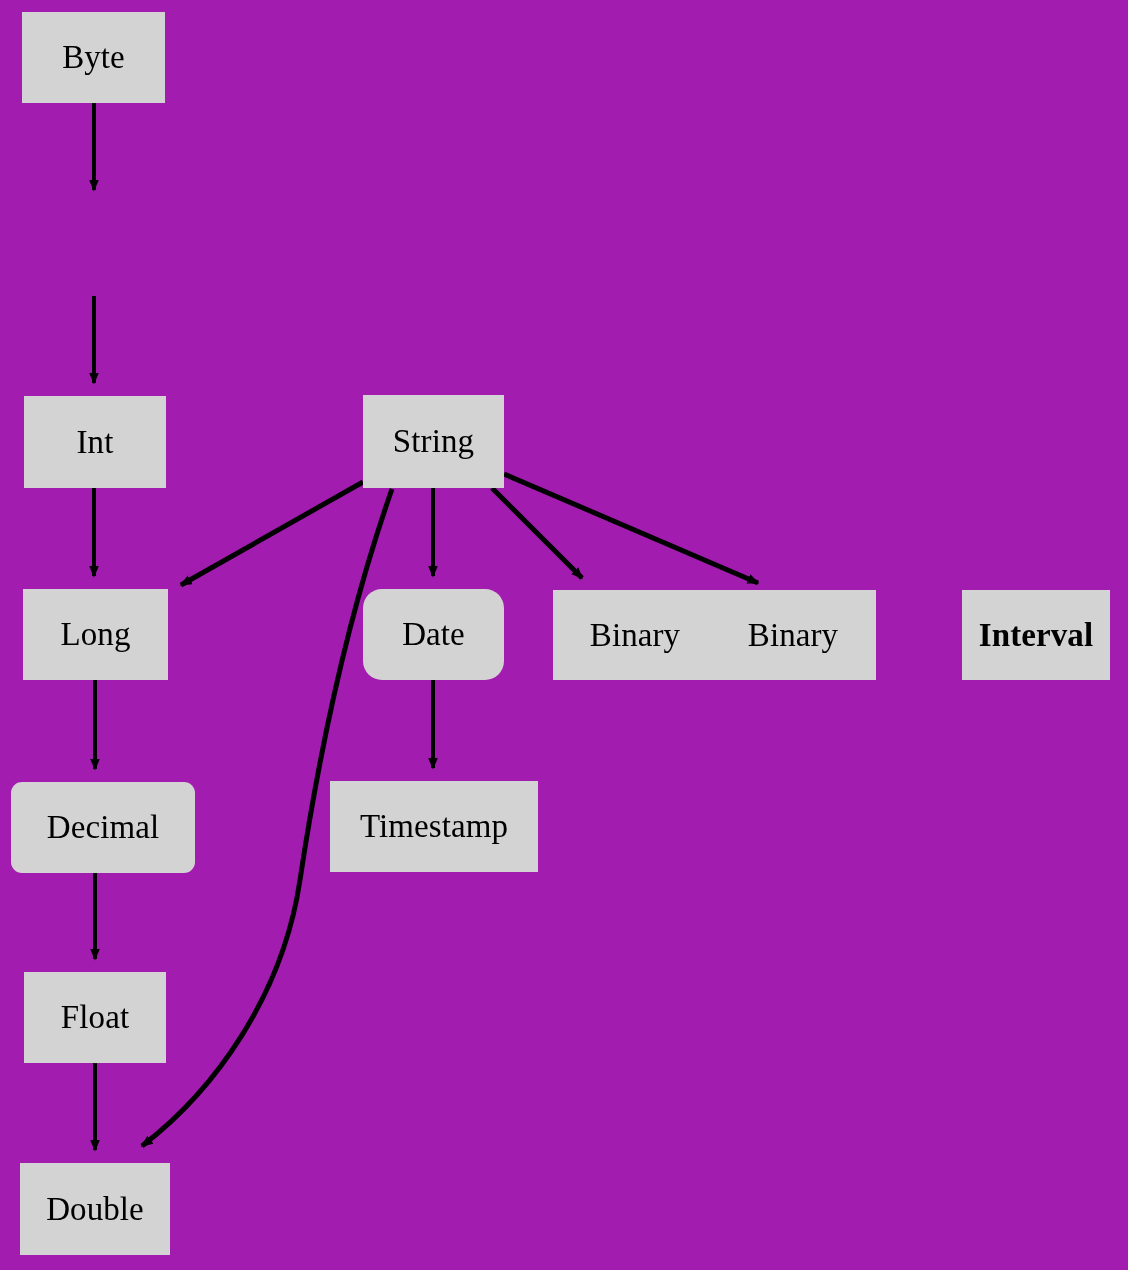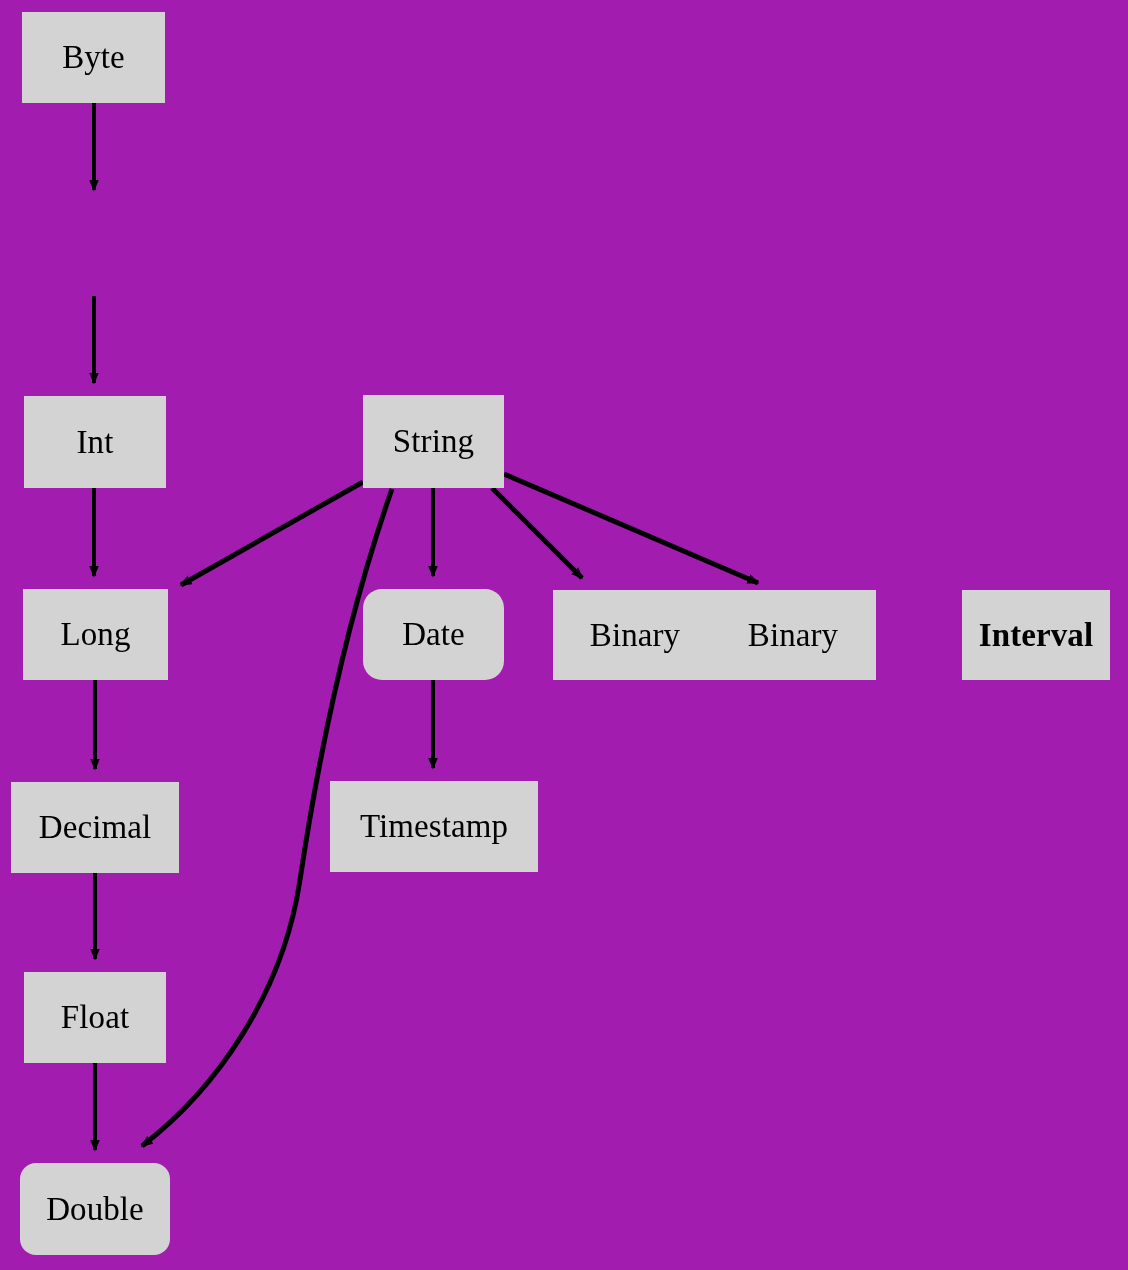--- a/index.html
+++ b/index.html
@@ -99,18 +99,18 @@
   </svg>
 
   <div class="node" style="left:22px;top:12px;width:143px;height:91px;">Byte</div>
   <div class="node" style="left:24px;top:396px;width:142px;height:92px;">Int</div>
   <div class="node" style="left:363px;top:395px;width:141px;height:93px;">String</div>
   <div class="node" style="left:23px;top:589px;width:145px;height:91px;">Long</div>
   <div class="node" style="left:363px;top:589px;width:141px;height:91px;border-radius:19px;">Date</div>
   <div class="node" style="left:553px;top:590px;width:164px;height:90px;">Binary</div>
   <div class="node" style="left:710px;top:590px;width:166px;height:90px;">Binary</div>
   <div class="node" style="left:962px;top:590px;width:148px;height:90px;font-weight:bold;">Interval</div>
-  <div class="node" style="left:11px;top:782px;width:168px;height:91px;">Decimal</div>
+  <div class="node" style="left:11px;top:782px;width:184px;height:91px;border-radius:11px;">Decimal</div>
   <div class="node" style="left:330px;top:781px;width:208px;height:91px;">Timestamp</div>
   <div class="node" style="left:24px;top:972px;width:142px;height:91px;">Float</div>
-  <div class="node" style="left:20px;top:1163px;width:150px;height:92px;border-radius:16px;">Double</div>
+  <div class="node" style="left:20px;top:1163px;width:150px;height:92px;">Double</div>
 
 </div>
 
 </body></html>

